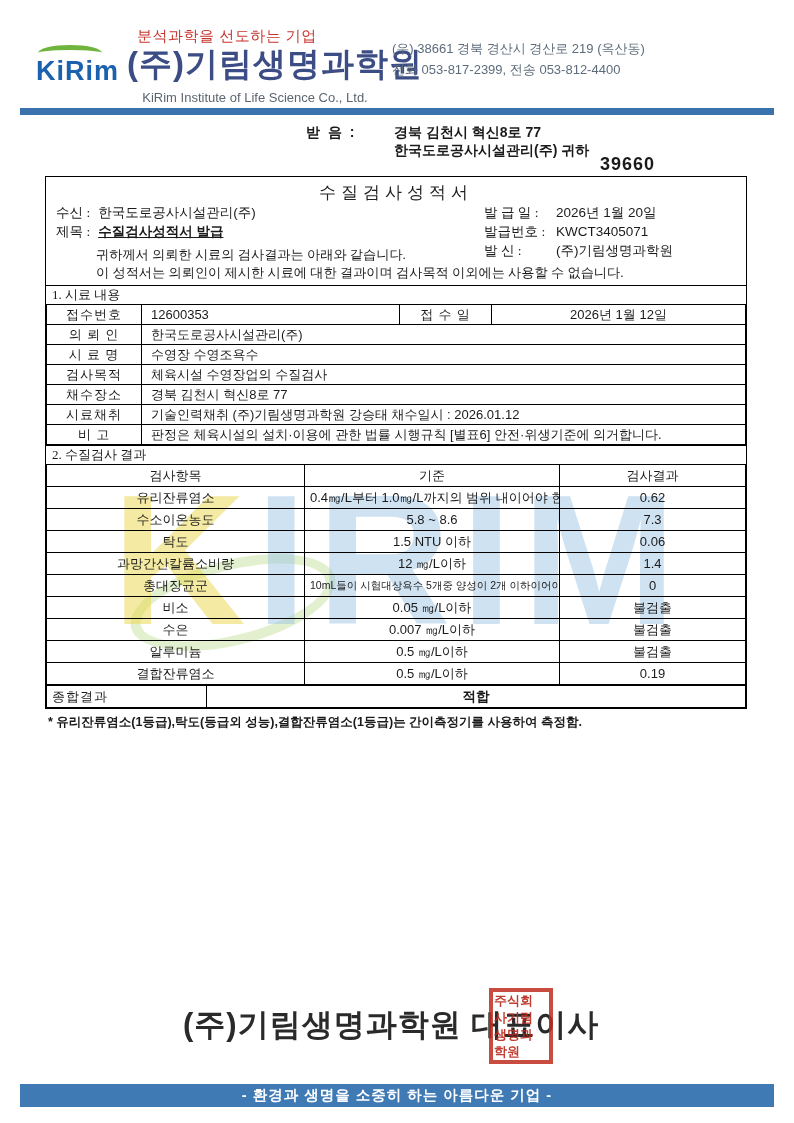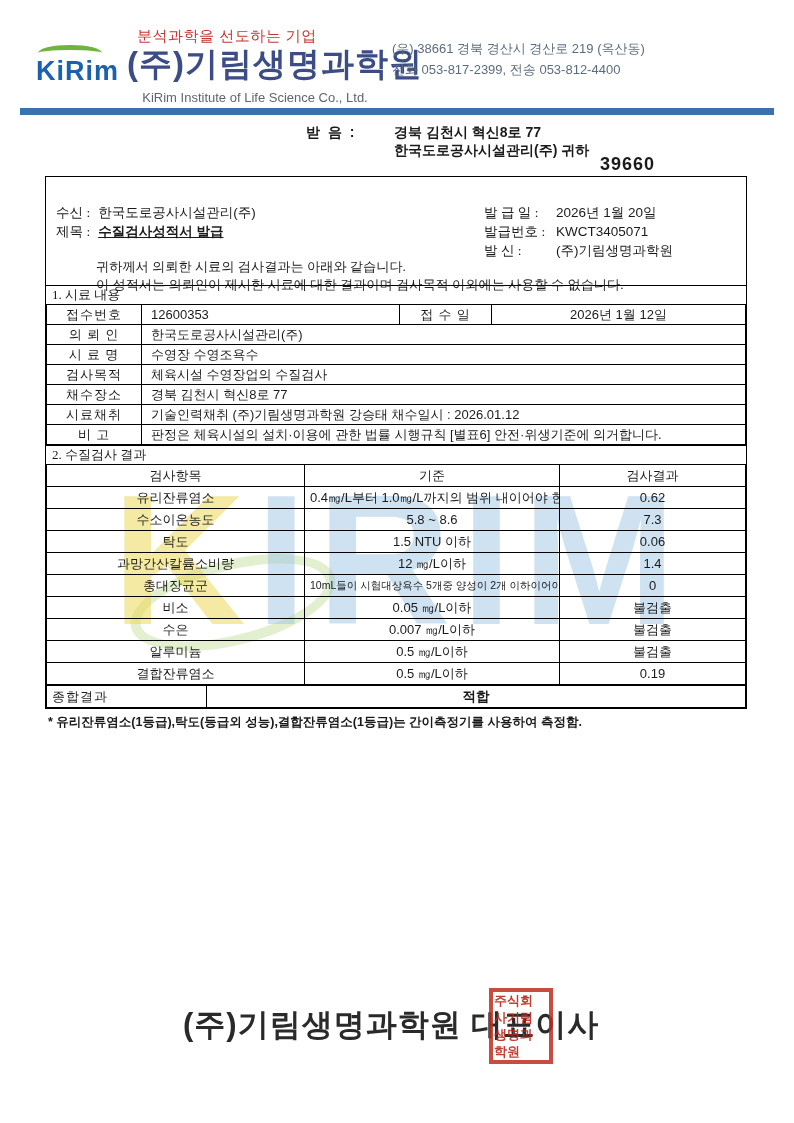--- a/index.html
+++ b/index.html
@@ -25,21 +25,21 @@
 
   
   .cert { left:45px; top:176px; width:702px; border:1.5px solid #000; background:transparent; z-index:2; }
   .cert-head { position:relative; height:108px; }
   .cert-title { text-align:center; padding-top:4px; font-family:"Liberation Serif", serif; font-size:17px; letter-spacing:5px; color:#222; }
   .meta-left { position:absolute; left:10px; top:26px; font-size:13.5px; line-height:19px; }
   .meta-left .lab { font-family:"Liberation Serif", serif; margin-right:8px;margin-top:36px; }
   .meta-left .und { font-weight:600; text-decoration:underline; }
   .meta-right { position:absolute; left:438px; top:26px; font-size:13.5px; line-height:19px; }
   .meta-right .lab { display:inline-block; width:72px; font-family:"Liberation Serif", serif; }
-  .intro { position:absolute; left:50px; top:81px; font-family:"Liberation Serif", serif; font-size:13.2px; line-height:17.5px; }
+  .intro { position:absolute; left:50px; top:69px; font-family:"Liberation Serif", serif; font-size:13.2px; line-height:17.5px; }
 
   .section-bar { height:19px; line-height:18px; padding-left:6px; font-family:"Liberation Serif", serif; font-size:13px; border-top:1px solid #000; }
 
   table { width:100%; border-collapse:collapse; table-layout:fixed; }
   td { border:1px solid #000; height:20px; font-size:13px; padding:0 5px; overflow:hidden; white-space:nowrap; }
   .t1 .lbl { font-family:"Liberation Serif", serif; text-align:center; letter-spacing:1px; }
   .t1 .val { text-align:left; padding-left:9px; }
   .t1 .cen { text-align:center; }
   .t2 td { height:22px; text-align:center; }
   .t2 .hd { font-family:"Liberation Serif", serif; }
@@ -85,20 +85,21 @@
 
   <div class="abs recv-label">받  음 :</div>
   <div class="abs recv-lines">
     <div>경북 김천시 혁신8로 77</div>
     <div>한국도로공사시설관리(주)  귀하</div>
   </div>
   <div class="abs recv-number">39660</div>
 
   <div class="abs cert">
     <div class="cert-head">
+      <div class="cert-title">수질검사성적서</div>
       <div class="meta-left">
         <div><span class="lab">수신 :</span><span>한국도로공사시설관리(주)</span></div>
         <div><span class="lab">제목 :</span><span class="und">수질검사성적서 발급</span></div>
       </div>
       <div class="meta-right">
         <div><span class="lab">발 급 일 :</span><span>2026년 1월 20일</span></div>
         <div><span class="lab">발급번호 :</span><span>KWCT3405071</span></div>
         <div><span class="lab">발    신 :</span><span>(주)기림생명과학원</span></div>
       </div>
       <div class="intro">
@@ -229,14 +230,15 @@
   <div class="abs footnote">* 유리잔류염소(1등급),탁도(등급외 성능),결합잔류염소(1등급)는 간이측정기를 사용하여 측정함.</div>
 
   <div class="abs sig-text">(주)기림생명과학원 대표이사</div>
   <div class="abs seal">
     <div class="seal-line">주식회</div>
     <div class="seal-line">사기림</div>
     <div class="seal-line">생명과</div>
     <div class="seal-line">학원</div>
   </div>
 
+  <div class="abs footer-bar">- 환경과 생명을 소중히 하는 아름다운 기업 -</div>
 
 </div>
 
 </body></html>

